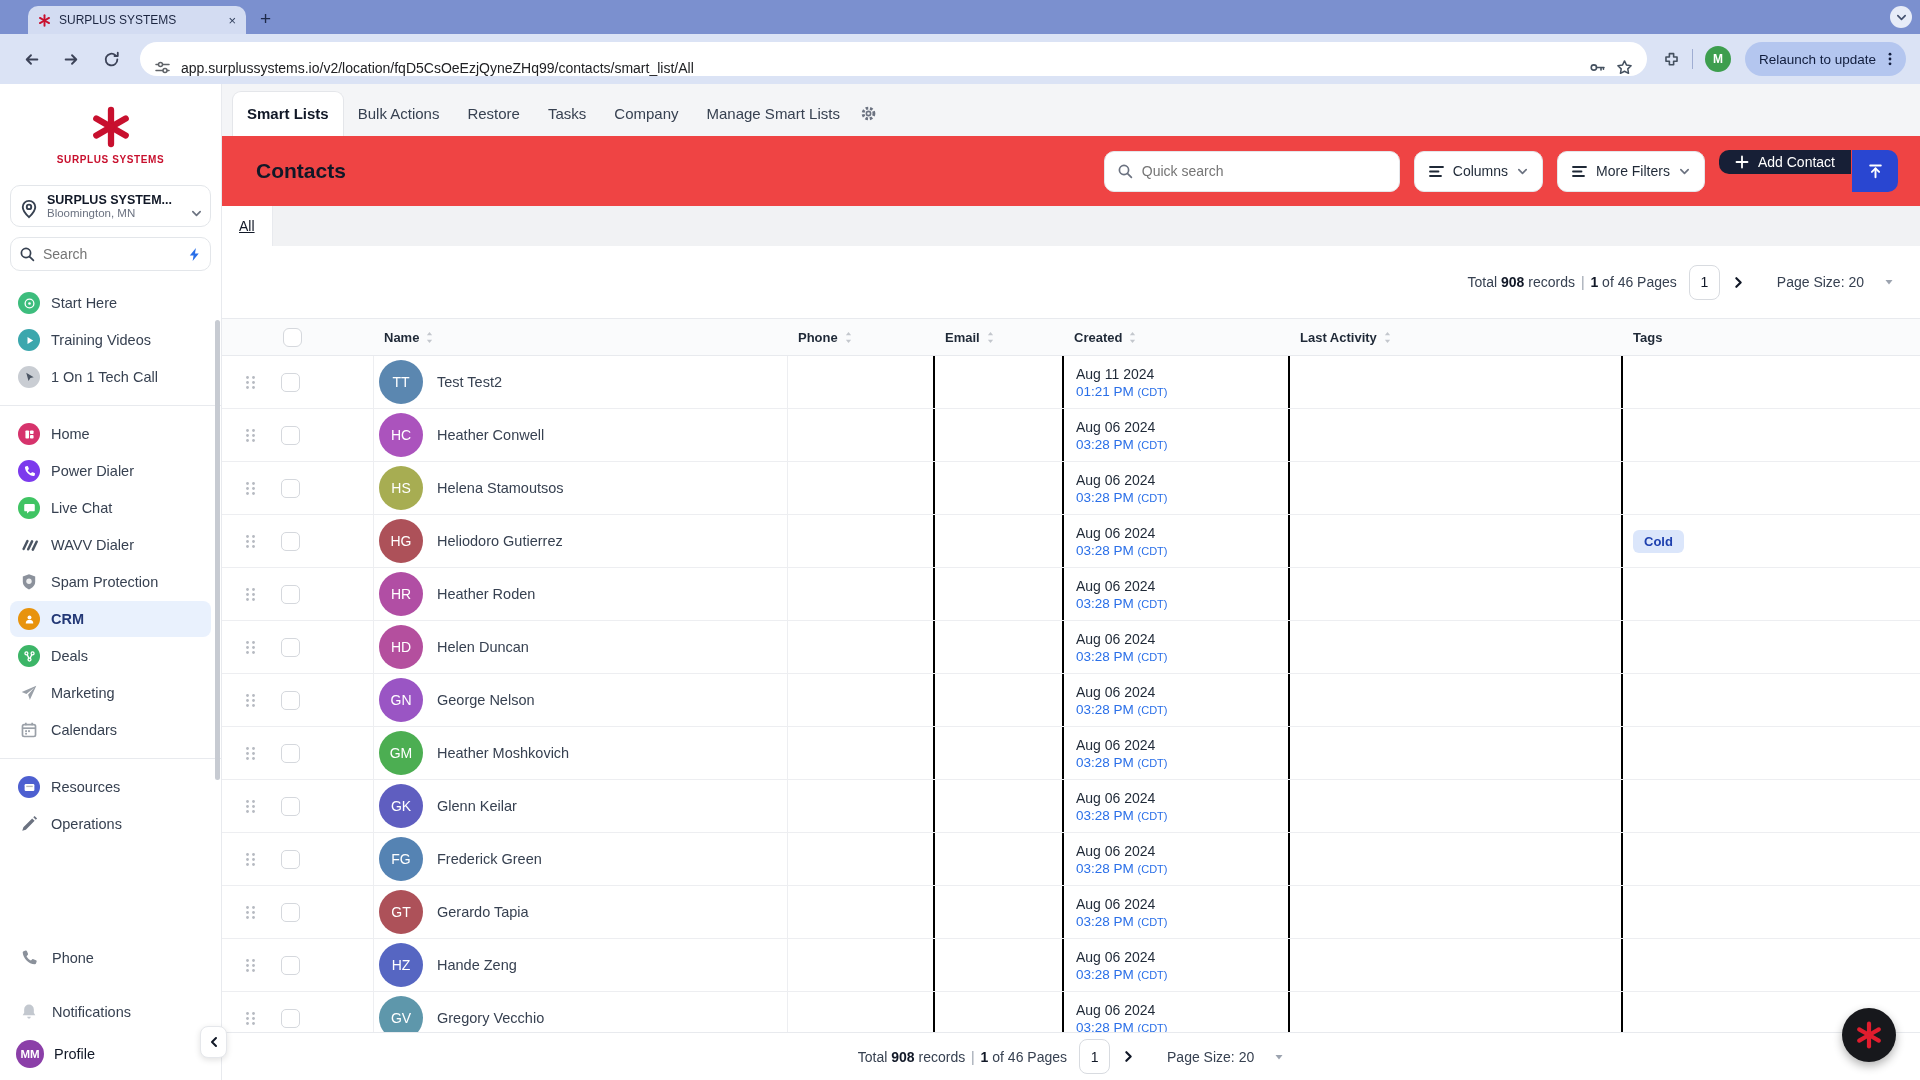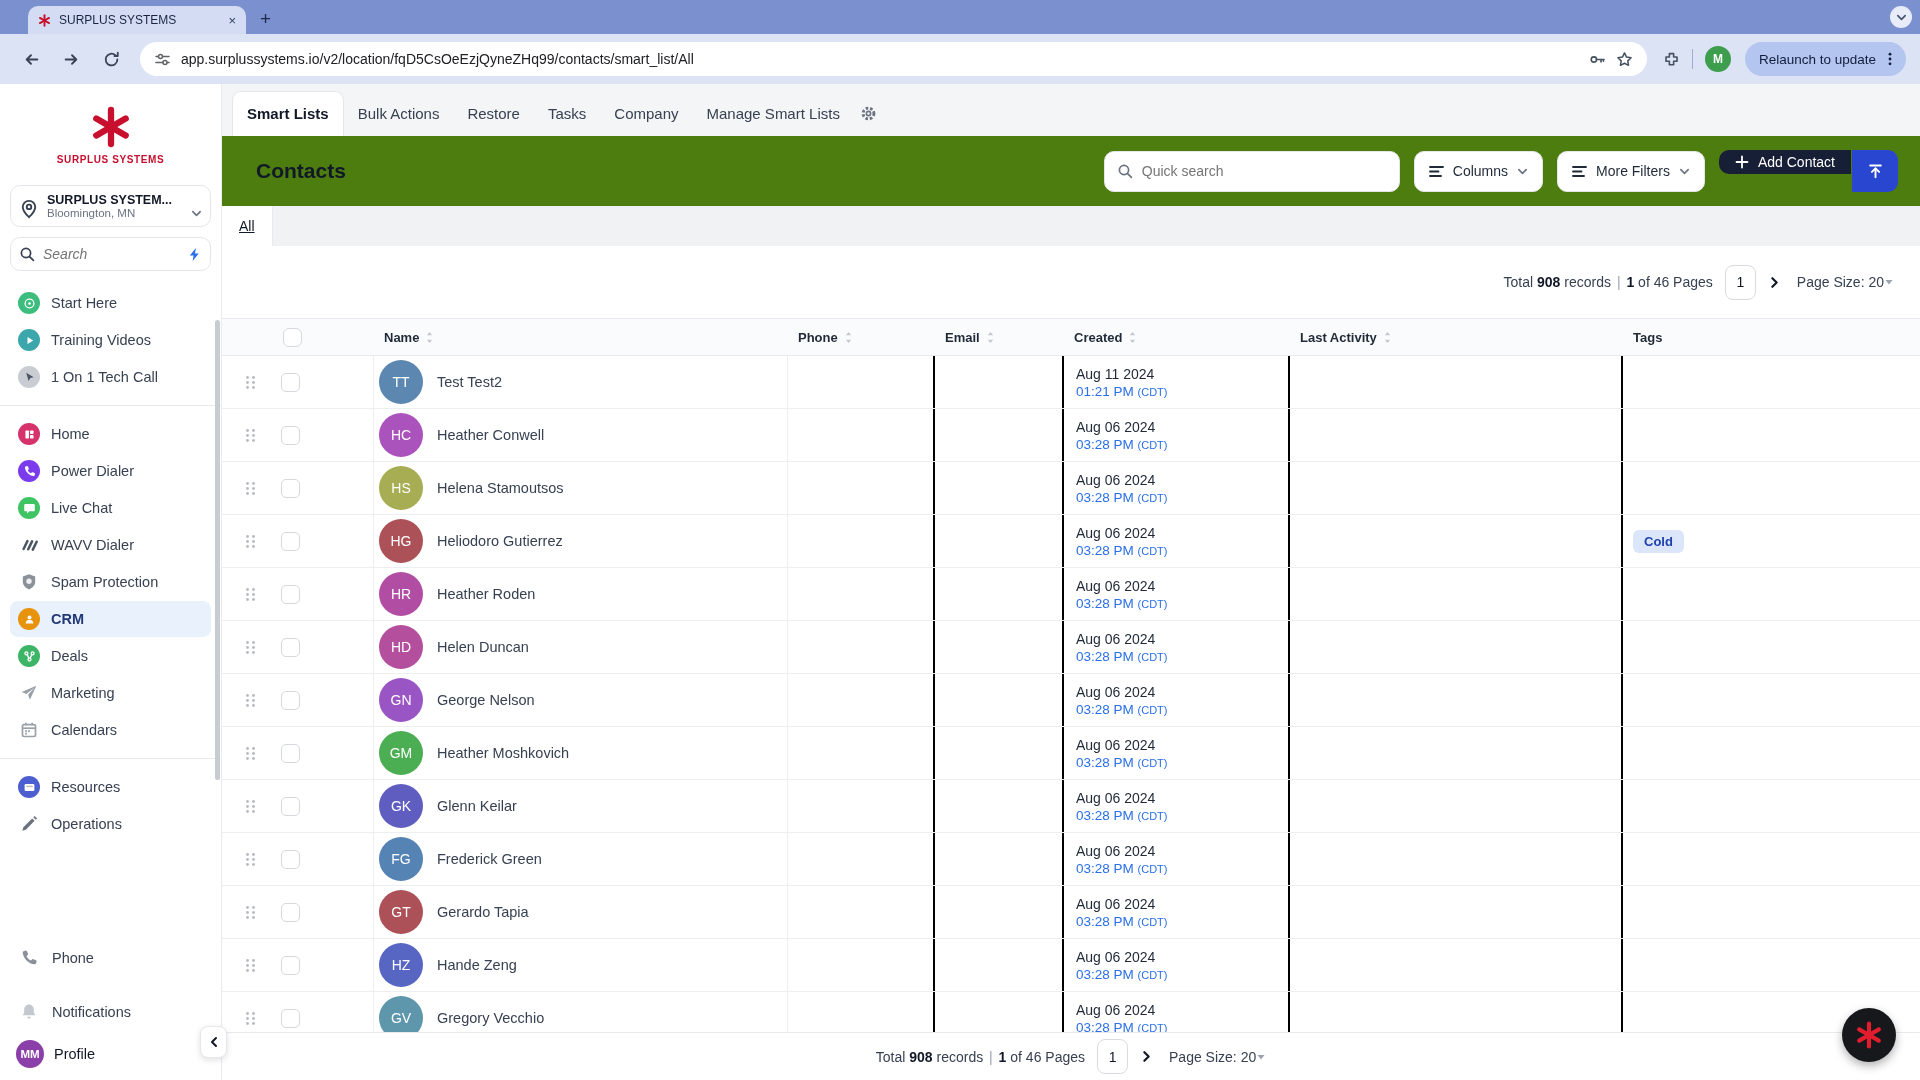--- a/index.html
+++ b/index.html
@@ -13,21 +13,21 @@
     display:flex; align-items:center; gap:8px; padding:0 10px; }
   .tab-title { font-size:12px; color:#1b2540; flex:1; white-space:nowrap; overflow:hidden; }
   .tab-close { color:#33415e; font-size:13px; }
   .newtab { color:#1e2a4a; font-size:19px; margin:0 0 4px 14px; }
   .tabsearch { position:absolute; right:8px; top:6px; width:22px; height:22px; border-radius:50%;
     background:#e7ecf8; display:flex; align-items:center; justify-content:center; color:#44516f; }
   .toolbar { height:50px; background:#dbe3f5; display:flex; align-items:center; padding:0 14px; gap:6px; }
   .nav-ic { width:34px; height:34px; border-radius:50%; display:flex; align-items:center; justify-content:center; color:#3c4358; }
   .nav-ic svg { width:17px; height:17px; }
   .urlpill { height:34px; flex:1; max-width:1510px; background:#fff; border-radius:17px; margin:0 6px;
-    display:flex; align-items:center; padding:0 14px; gap:10px; }
+    display:flex; align-items:flex-end; padding:0 14px; gap:10px; }
   .urlpill .tune { color:#5f6368; }
   .url-text { flex:1; font-size:14px; color:#202124; white-space:nowrap; overflow:hidden; }
   .pill-ic { color:#44505f; }
   .pill-ic svg { width:17px; height:17px; }
   .tb-div { width:1px; height:20px; background:#9fadd2; margin:0 6px; }
   .mini-avatar { width:26px; height:26px; border-radius:50%; background:#3d9e4e; color:#fff;
     font-size:12px; font-weight:bold; display:flex; align-items:center; justify-content:center; }
   .relaunch { height:34px; background:#b4c6ef; border-radius:18px; display:flex; align-items:center;
     gap:6px; padding:0 8px 0 14px; margin-left:8px; font-size:13.5px; color:#101c3c; font-weight:500; }
   .relaunch svg { width:16px; height:16px; color:#101c3c; }
@@ -42,21 +42,21 @@
   .loc-card { border:1px solid #e3e6ea; border-radius:10px; padding:7px 8px; display:flex;
     align-items:flex-end; gap:8px; margin-bottom:10px; }
   .loc-pin { color:#374151; }
   .loc-texts { flex:1; min-width:0; }
   .loc-name { font-size:12.5px; font-weight:bold; color:#111827; white-space:nowrap; }
   .loc-city { font-size:11.5px; color:#6b7280; }
   .loc-chev { color:#6b7280; }
   .side-search { border:1px solid #e3e6ea; border-radius:10px; height:34px; display:flex;
     align-items:center; gap:8px; padding:0 8px; margin-bottom:14px; }
   .side-search input { border:none; outline:none; flex:1; min-width:0; font-size:14px;
-    font-family:inherit; color:#a16207; background:transparent;font-style:italic; }
+    font-family:inherit; color:#a16207; background:transparent; }
   .side-search .sicon { color:#374151; }
   .side-search .bolt { color:#2a6fe8; }
   .side-nav { flex:0 0 auto; }
   .side-item { display:flex; align-items:center; gap:11px; padding:7px 8px; border-radius:8px;
     font-size:14.5px; color:#374151; margin-bottom:1px; }
   .side-item.active { background:#e9f1fd; color:#233876; font-weight:bold; }
   .ic-badge { width:22px; height:22px; border-radius:50%; display:flex; align-items:center;
     justify-content:center; flex:0 0 22px; }
   .ic-badge svg { width:13px; height:13px; }
   .ic-plain { width:22px; height:22px; display:flex; align-items:center; justify-content:center; flex:0 0 22px; }
@@ -75,21 +75,21 @@
 
   
   .topnav { height:52px; background:#f4f5f7; display:flex; align-items:flex-end; padding:0 0 0 10px; }
   .topnav-item { font-size:15px; color:#374151; padding:13px 14px 14px; white-space:nowrap; }
   .topnav-item.active { background:#fff; border:1px solid #e4e6ea; border-bottom:none;
     border-radius:9px 9px 0 0; font-weight:bold; color:#111827; }
   .topnav-gear { color:#6b7280; padding:0 6px 14px; }
   .topnav-gear svg { width:17px; height:17px; }
 
   
-  .pagehead { height:70px; background:#4d7c0f; display:flex; align-items:center; padding:0 22px 0 34px; }
+  .pagehead { height:70px; background:#ef4444; display:flex; align-items:center; padding:0 22px 0 34px; }
   .page-title { font-size:21px; font-weight:bold; color:#111827; }
   .head-actions { margin-left:auto; display:flex; align-items:center; gap:14px; }
   .qsearch { width:296px; height:41px; border:1px solid #e4e6ea; border-radius:10px; display:flex;
     align-items:center; gap:9px; padding:0 12px; background:#fff; }
   .qsearch svg { width:16px; height:16px; color:#6b7280; flex:0 0 16px; }
   .qsearch input { border:none; outline:none; flex:1; min-width:0; font-size:14px; font-family:inherit;
     color:#374151; background:transparent; }
   .btn-ghost { height:41px; border:1px solid #e4e6ea; border-radius:10px; background:#fff; display:flex;
     align-items:center; gap:9px; padding:0 14px; font-size:14px; color:#1f2937; }
   .addgroup { display:flex; }
@@ -107,21 +107,21 @@
 
   
   .recrow { height:72px; display:flex; align-items:center; justify-content:flex-end; padding-right:26px; background:#fff; }
   .pg { display:flex; align-items:center; gap:12px; font-size:14px; color:#374151; }
   .pg b { color:#111827; }
   .pg-div { color:#9ca3af; padding:0 2px; }
   .pg-box { width:31px; height:35px; border:1px solid #d8dbe0; border-radius:8px; display:flex;
     align-items:center; justify-content:center; font-size:14px; color:#111827; }
   .pg-next { color:#111827; display:flex; }
   .pg-next svg { width:13px; height:13px; }
-  .pg-size { display:flex; align-items:center; gap:0; margin-left:4px; }
+  .pg-size { display:flex; align-items:center; gap:20px; margin-left:20px; }
   .pg-size .caret { color:#9ca3af; }
   .pg-size .caret svg { width:10px; height:10px; }
 
   
   .tablewrap { flex:1; overflow:hidden; background:#fff; }
   .t-head, .t-row { display:grid; grid-template-columns:152px 414px 147px 129px 226px 333px 1fr; }
   .t-head { height:38px; background:#fafbfc; border-top:1px solid #e8eaee; border-bottom:1px solid #e8eaee; }
   .h-cell { display:flex; align-items:center; gap:6px; font-size:13px; font-weight:bold; color:#1f2937; padding-left:10px; }
   .h-cell.first { padding-left:61px; }
   .h-cell .sort svg { width:9px; height:13px; }

